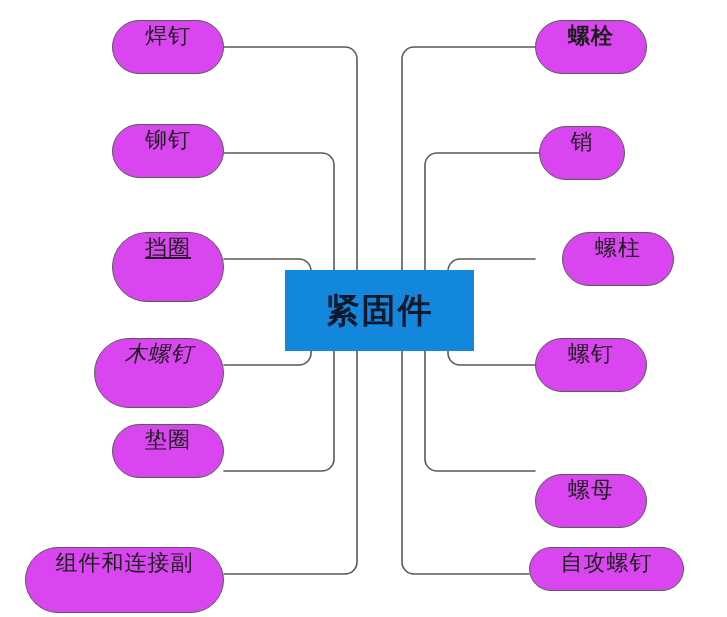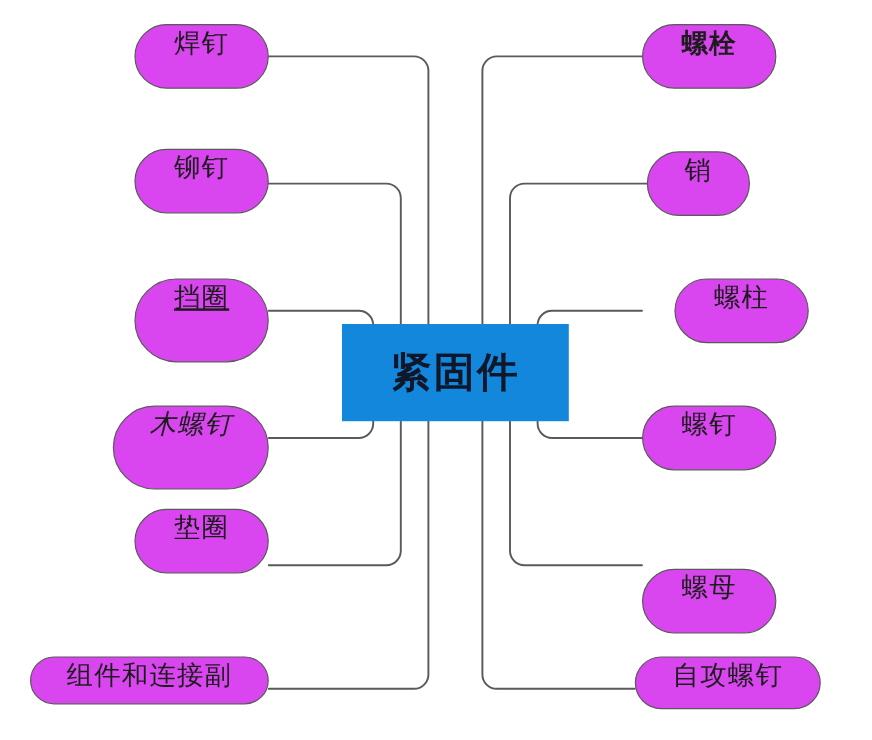--- a/index.html
+++ b/index.html
@@ -86,21 +86,21 @@
       </div>
       <div class="node" style="left: 112px; top: 232px; width: 112px; height: 70px; text-decoration: underline;">
         <span class="node-label">挡圈</span>
       </div>
       <div class="node" style="left: 94px; top: 338px; width: 130px; height: 70px; font-style: italic;">
         <span class="node-label">木螺钉</span>
       </div>
       <div class="node" style="left: 112px; top: 424px; width: 112px; height: 54px;">
         <span class="node-label">垫圈</span>
       </div>
-      <div class="node" style="left: 25px; top: 547px; width: 199px; height: 40px;">
+      <div class="node" style="left: 25px; top: 547px; width: 199px; height: 66px;">
         <span class="node-label">组件和连接副</span>
       </div>
       <div class="node" style="left: 535px; top: 20px; width: 112px; height: 54px; font-weight: bold;">
         <span class="node-label">螺栓</span>
       </div>
       <div class="node" style="left: 539px; top: 126px; width: 86px; height: 54px;">
         <span class="node-label">销</span>
       </div>
       <div class="node" style="left: 562px; top: 232px; width: 112px; height: 54px;">
         <span class="node-label">螺柱</span>

